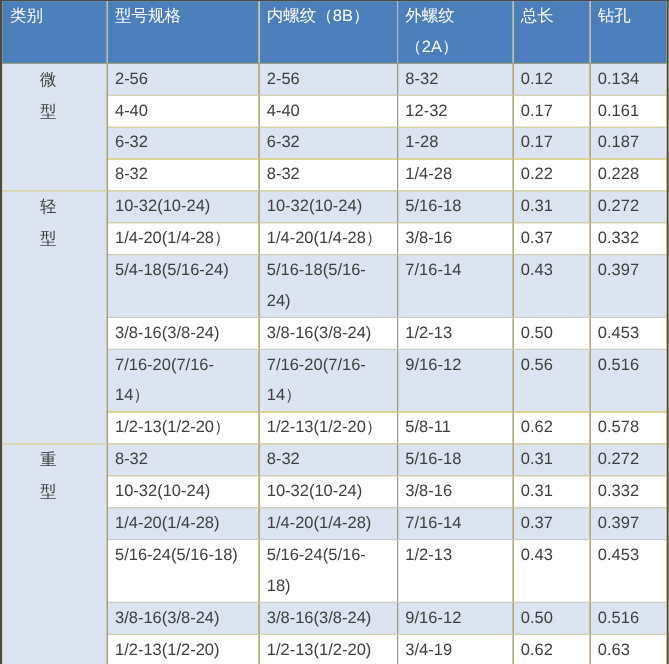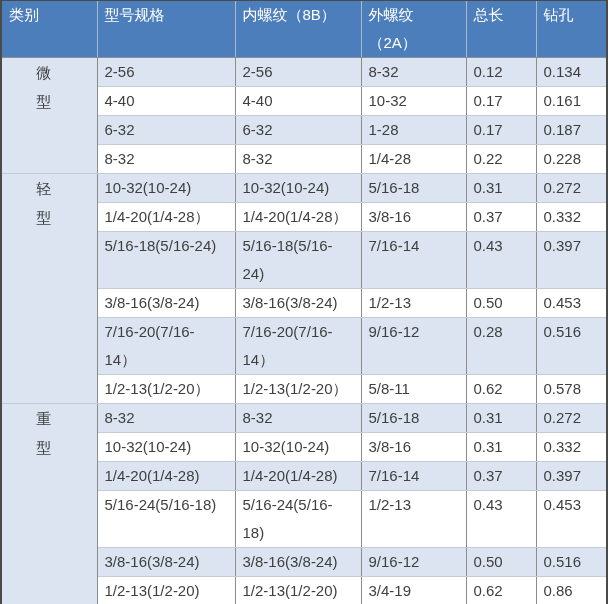--- a/index.html
+++ b/index.html
@@ -90,21 +90,21 @@
 型</td>
           <td>2-56</td>
           <td>2-56</td>
           <td>8-32</td>
           <td>0.12</td>
           <td>0.134</td>
         </tr>
         <tr>
           <td>4-40</td>
           <td>4-40</td>
-          <td>10-32</td>
+          <td>12-32</td>
           <td>0.17</td>
           <td>0.161</td>
         </tr>
         <tr class="stripe">
           <td>6-32</td>
           <td>6-32</td>
           <td>1-28</td>
           <td>0.17</td>
           <td>0.187</td>
         </tr>
@@ -125,41 +125,41 @@
           <td>0.272</td>
         </tr>
         <tr>
           <td>1/4-20(1/4-28）</td>
           <td>1/4-20(1/4-28）</td>
           <td>3/8-16</td>
           <td>0.37</td>
           <td>0.332</td>
         </tr>
         <tr class="stripe">
-          <td>5/16-18(5/16-24)</td>
+          <td>5/4-18(5/16-24)</td>
           <td>5/16-18(5/16-
 24)</td>
           <td>7/16-14</td>
           <td>0.43</td>
           <td>0.397</td>
         </tr>
         <tr>
           <td>3/8-16(3/8-24)</td>
           <td>3/8-16(3/8-24)</td>
           <td>1/2-13</td>
           <td>0.50</td>
           <td>0.453</td>
         </tr>
         <tr class="stripe">
           <td>7/16-20(7/16-
 14）</td>
           <td>7/16-20(7/16-
 14）</td>
           <td>9/16-12</td>
-          <td>0.28</td>
+          <td>0.56</td>
           <td>0.516</td>
         </tr>
         <tr>
           <td>1/2-13(1/2-20）</td>
           <td>1/2-13(1/2-20）</td>
           <td>5/8-11</td>
           <td>0.62</td>
           <td>0.578</td>
         </tr>
         <tr class="stripe">
@@ -198,17 +198,17 @@
           <td>3/8-16(3/8-24)</td>
           <td>9/16-12</td>
           <td>0.50</td>
           <td>0.516</td>
         </tr>
         <tr>
           <td>1/2-13(1/2-20)</td>
           <td>1/2-13(1/2-20)</td>
           <td>3/4-19</td>
           <td>0.62</td>
-          <td>0.86</td>
+          <td>0.63</td>
         </tr>
       </tbody>
   </table>
 </div>
 
 </body></html>

